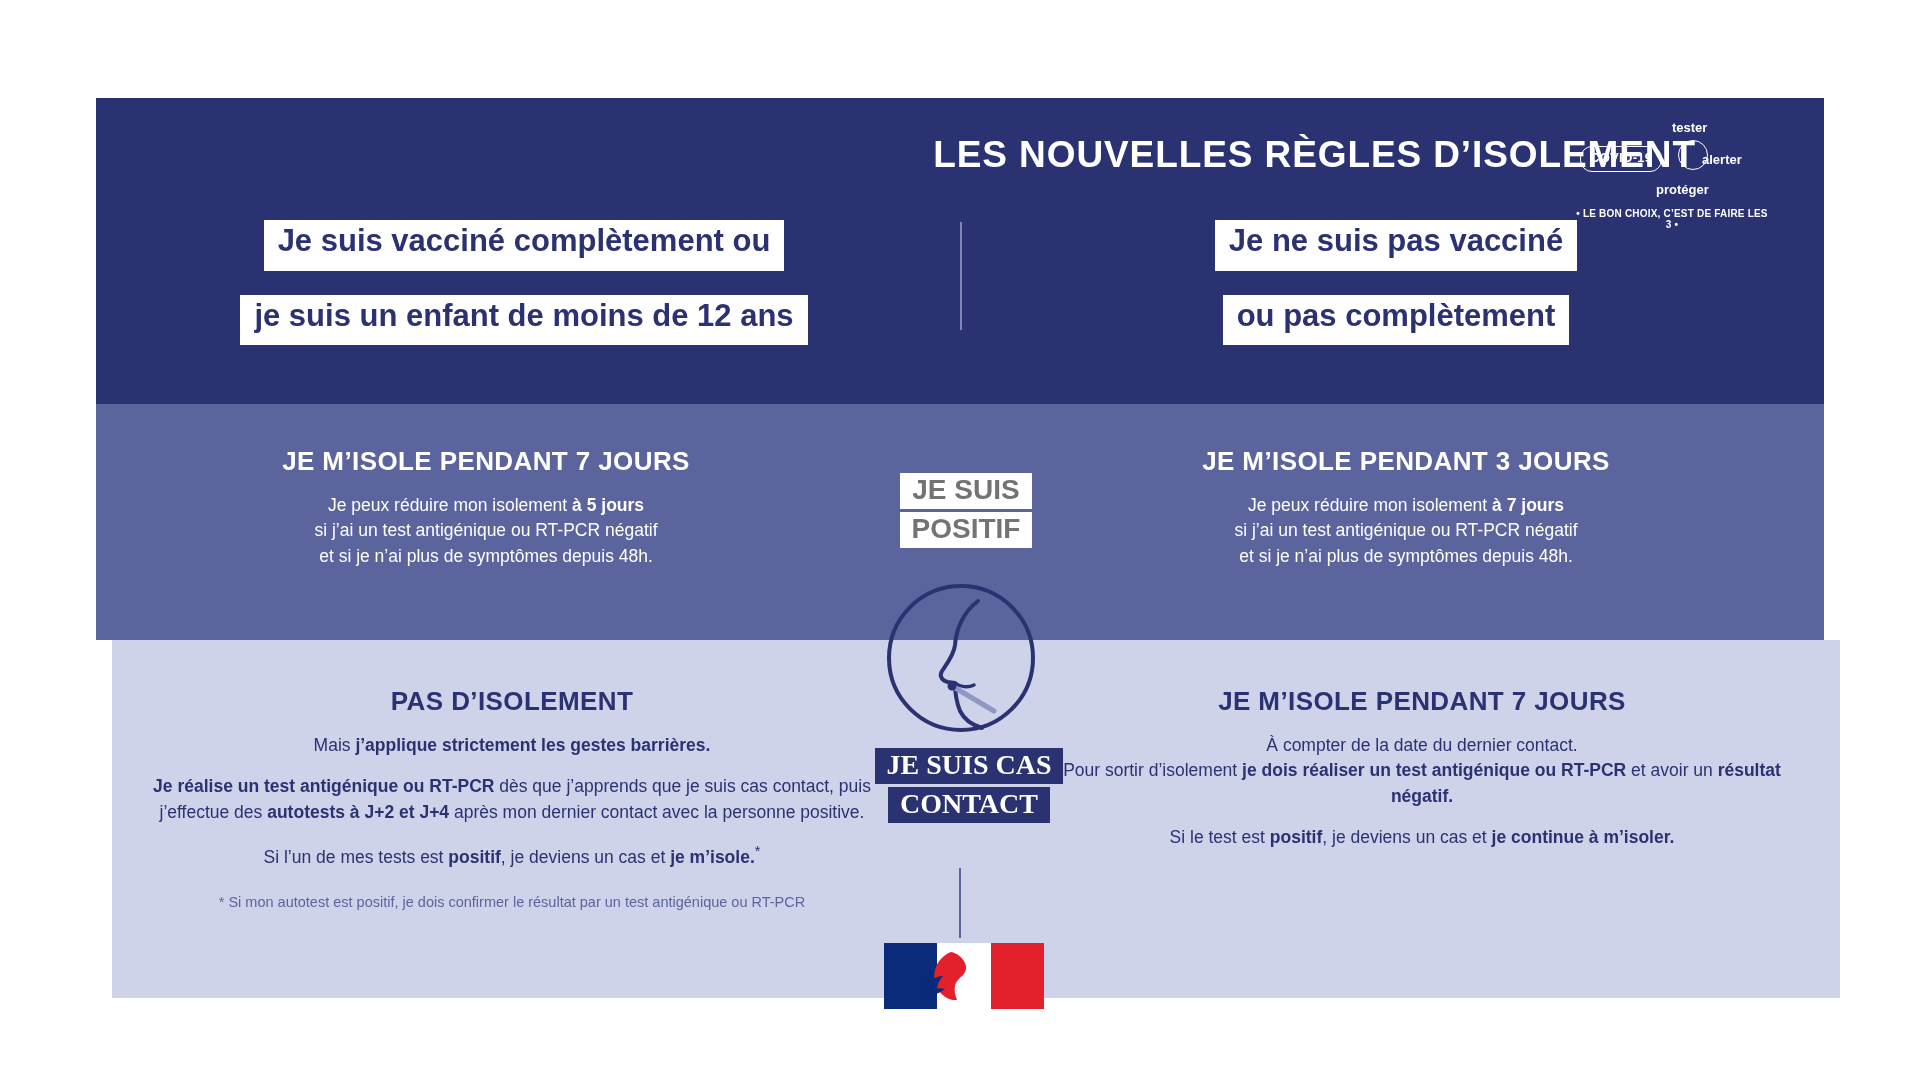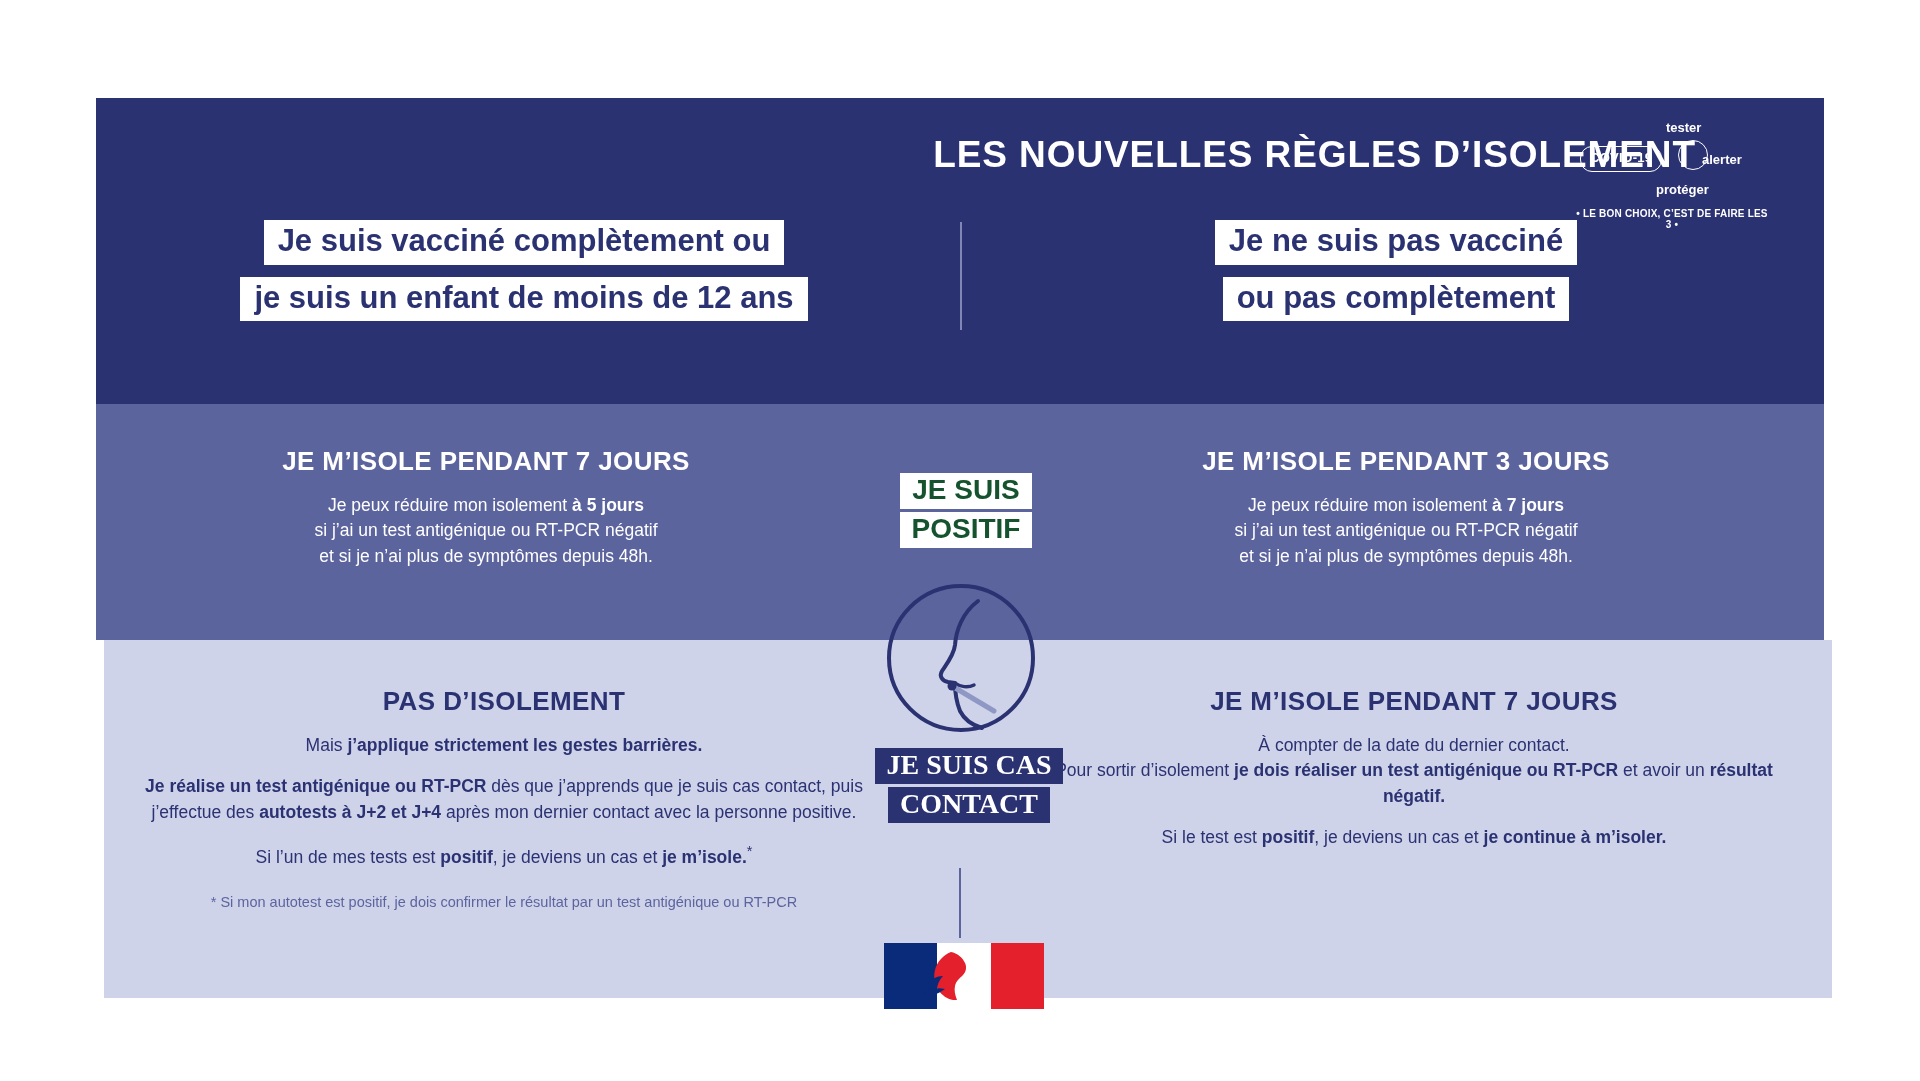--- a/index.html
+++ b/index.html
@@ -45,21 +45,21 @@
   .logo-covid {
     position: absolute;
     right: 52px;
     top: 22px;
     width: 200px;
     height: 120px;
     color: #ffffff;
   }
   .logo-covid .lc-tester {
     position: absolute;
-    left: 94px; top: 0px;
+    left: 100px; top: 0px;
     font-size: 13px; font-weight: bold;
   }
   .logo-covid .lc-alerter {
     position: absolute;
     left: 130px; top: 32px;
     font-size: 13px; font-weight: bold;
   }
   .logo-covid .lc-proteger {
     position: absolute;
     left: 84px; top: 62px;
@@ -99,22 +99,22 @@
   }
   .head-col.left  { left: 58px;  width: 740px; text-align: center; }
   .head-col.right { left: 930px; width: 740px; text-align: center; }
 
   .hl {
     display: inline-block;
     background: #ffffff;
     color: #2b3272;
     font-size: 31px;
     font-weight: bold;
-    padding: 4px 14px 6px 14px;
-    margin-bottom: 12px;
+    padding: 4px 14px 12px 14px;
+    margin-bottom: 24px;
     line-height: 1.12;
   }
 
   .divider-top {
     position: absolute;
     left: 864px;
     top: 124px;
     width: 2px;
     height: 108px;
     background: #8086b5;
@@ -124,21 +124,21 @@
   .band-mid {
     position: absolute;
     left: 0; top: 306px;
     width: 1728px;
     height: 236px;
     background: #5c649e;
   }
   
   .band-bot {
     position: absolute;
-    left: 8px; top: 542px;
+    left: 16px; top: 542px;
     width: 1728px;
     height: 358px;
     background: #ced3ea;
   }
 
   
   .col {
     position: absolute;
     text-align: center;
   }
@@ -176,21 +176,21 @@
     line-height: 1.08;
   }
   .badge span {
     display: inline-block;
     font-size: 28px;
     font-weight: bold;
     padding: 2px 12px 4px 12px;
     margin-bottom: 3px;
   }
   .badge-positif { left: 780px; top: 375px; width: 180px; }
-  .badge-positif span { background: #ffffff; color: #14532d; }
+  .badge-positif span { background: #ffffff; color: #737373; }
 
   .badge-contact { left: 758px; top: 650px; width: 230px; font-family: Liberation Serif, serif; }
   .badge-contact span { background: #2b3272; color: #ffffff; }
 
   .illus {
     position: absolute;
     left: 790px;
     top: 485px;
     width: 150px;
     height: 150px;

